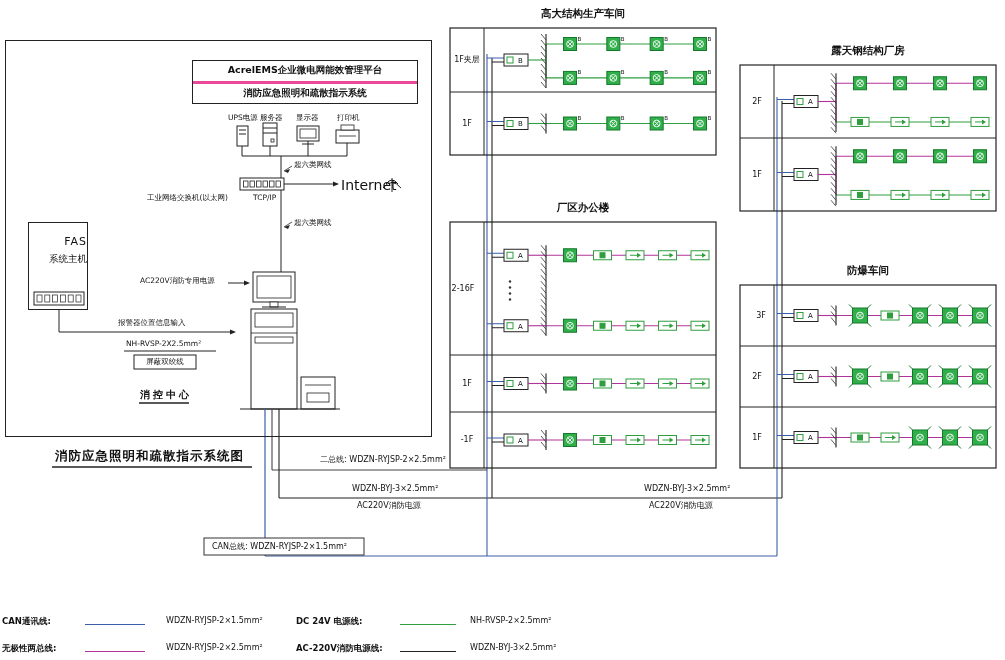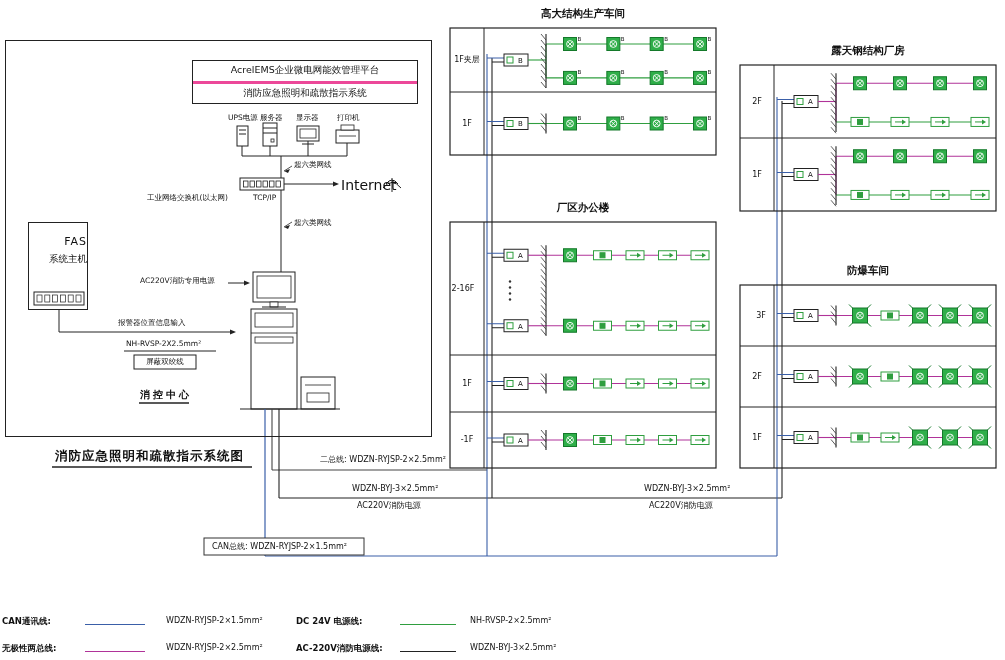--- a/index.html
+++ b/index.html
@@ -3,21 +3,21 @@
 <meta charset="utf-8">
 <style>
   *{margin:0;padding:0;box-sizing:border-box}
   html,body{background:#fff}
   body{font-family:"DejaVu Sans","Liberation Sans",sans-serif;color:#111}
   #stage{position:relative;width:1005px;height:660px;background:#fff;overflow:hidden}
   #gfx{position:absolute;left:0;top:0;width:1005px;height:660px;z-index:1}
   .box{position:absolute;border:1px solid #222;background:transparent;z-index:2}
   .lbl{position:absolute;font-size:7.5px;line-height:1.25;white-space:nowrap;color:#111;z-index:3}
   .platform{display:flex;flex-direction:column}
-  .prow{flex:1;display:flex;align-items:center;justify-content:center;font-size:9.5px;font-weight:400;white-space:nowrap}
+  .prow{flex:1;display:flex;align-items:center;justify-content:center;font-size:9.5px;font-weight:700;white-space:nowrap}
   .p2{border-top:3px solid #ec4899}
   .fas1{text-align:right;margin-top:12px;font-size:11px;letter-spacing:1px}
   .fas2{text-align:right;margin-top:5px;font-size:9.5px}
   .btitle{position:absolute;font-weight:bold;font-size:10.5px;display:flex;align-items:center;justify-content:center;z-index:3;white-space:nowrap}
   .flabel{position:absolute;font-size:8px;display:flex;align-items:center;justify-content:center;text-align:center;z-index:3;line-height:1.2;word-break:break-all}
   .room{font-size:10px;font-weight:bold;letter-spacing:3px}
   .dtitle{font-size:12.5px;font-weight:bold;letter-spacing:1px}
   .bus{font-size:8px}
   .leg{font-size:8.5px;font-weight:bold}
   .legspec{font-size:8px}

